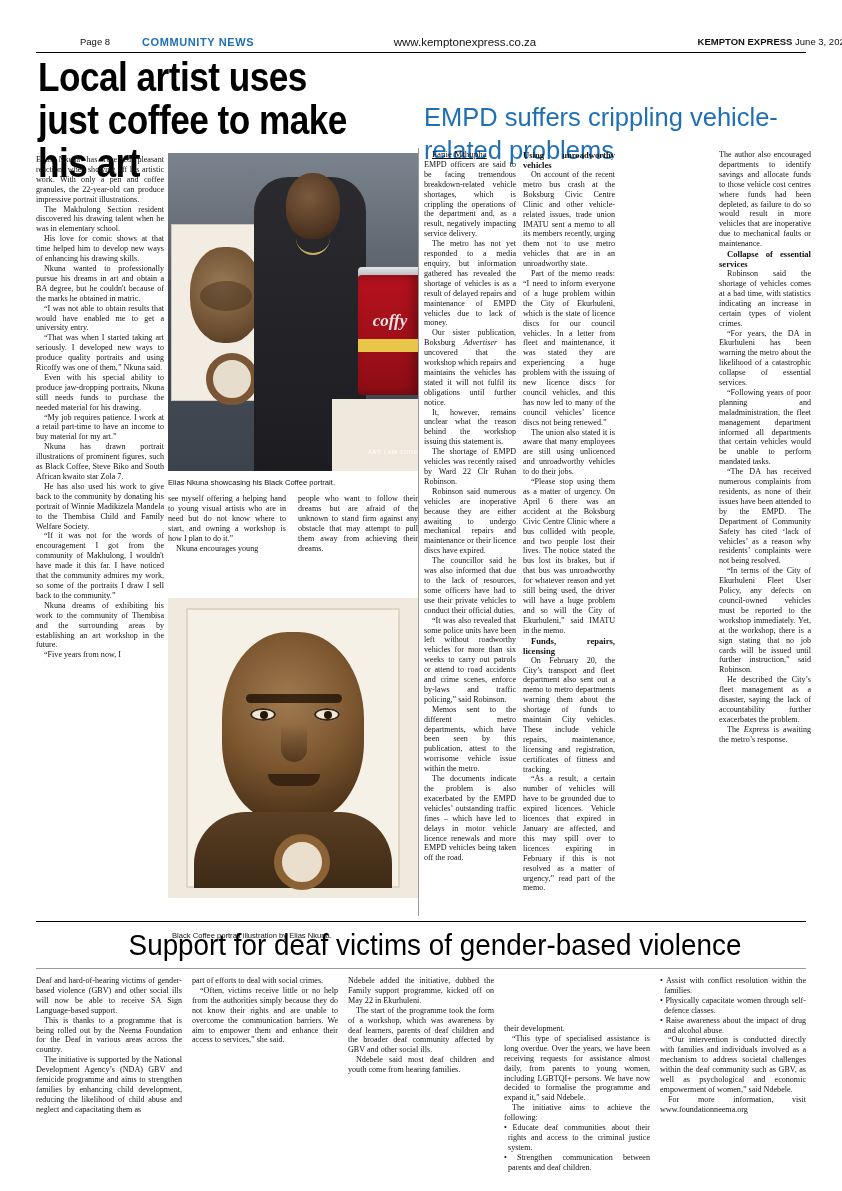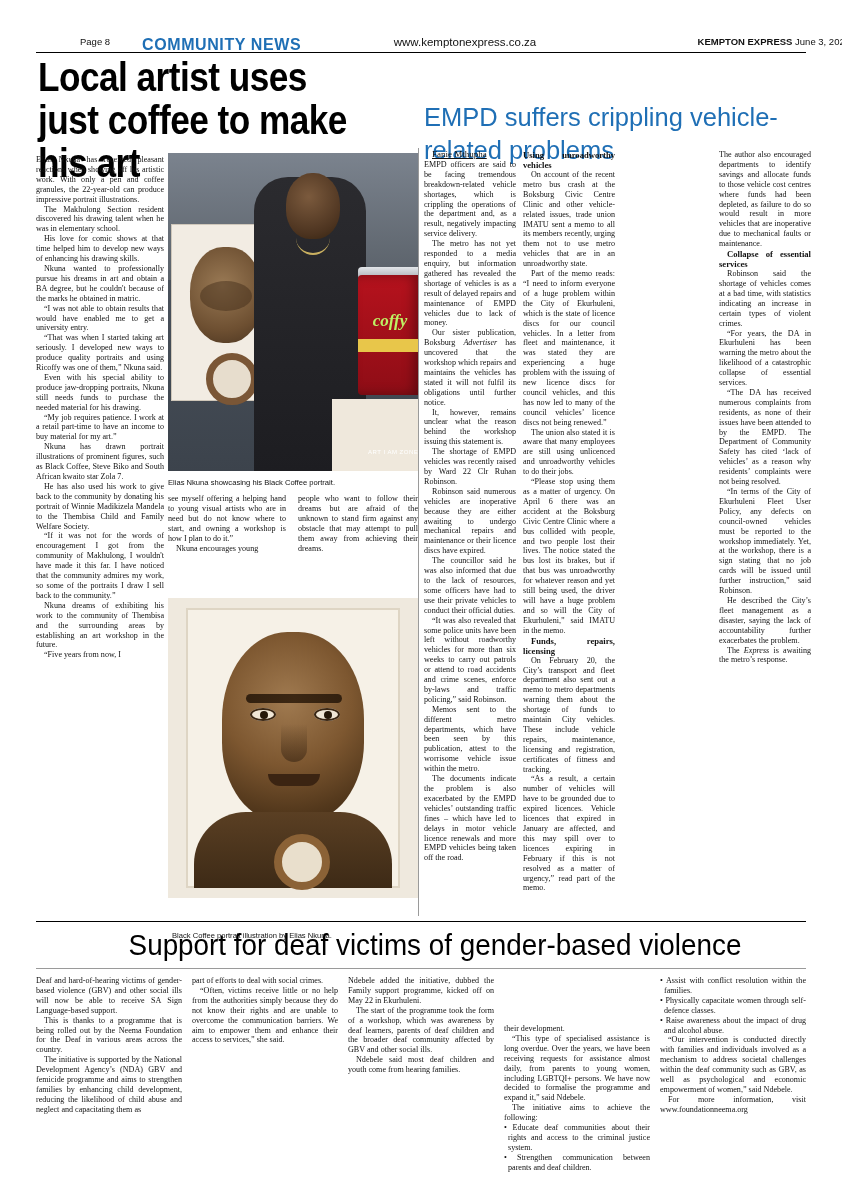--- a/index.html
+++ b/index.html
@@ -7,21 +7,21 @@
   .page{
     width:842px;height:1191px;background:#ffffff;position:relative;
     box-sizing:border-box;overflow:hidden;margin:0 auto;
   }
   
   .masthead{
     position:absolute;left:36px;top:36px;width:770px;height:22px;
     display:flex;align-items:flex-start;margin-left:44px;
   }
   .mh-page{font-family:"Liberation Sans",sans-serif;font-size:9.5px;color:#111;width:62px;}
-  .mh-section{font-family:"Liberation Sans",sans-serif;font-size:16px;font-weight:bold;color:#1f6fb5;letter-spacing:.6px;}
+  .mh-section{font-family:"Liberation Sans",sans-serif;font-size:11px;font-weight:bold;color:#1f6fb5;letter-spacing:.6px;}
   .mh-url{font-family:"Liberation Sans",sans-serif;font-size:11.5px;color:#111;position:absolute;left:50%;transform:translateX(-50%);}
   .mh-right{font-family:"Liberation Sans",sans-serif;font-size:9.5px;color:#111;position:absolute;right:0;white-space:nowrap;}
   .mh-right b{font-weight:bold;}
   .rule-top{position:absolute;left:36px;top:52px;width:770px;height:1.4px;background:#000;}
 
   
   .hl-left{
     position:absolute;left:38px;top:56px;width:372px;
     font-family:"Liberation Sans Narrow","Liberation Sans",sans-serif;
     font-weight:bold;font-size:40px;line-height:43px;color:#000;
@@ -64,21 +64,21 @@
       border:7px solid #7a5636;background:#e7ddcd;}
   .p1 .person{position:absolute;left:86px;top:24px;width:112px;height:294px;
       background:linear-gradient(180deg,#2b2b2f 0%,#1d1d21 100%);border-radius:34px 34px 0 0;}
   .p1 .head{position:absolute;left:118px;top:20px;width:54px;height:66px;border-radius:48% 48% 44% 44%;
       background:radial-gradient(circle at 42% 36%,#7b5a3d,#4d3420 70%,#33220f 100%);}
   .p1 .chain{position:absolute;left:128px;top:84px;width:34px;height:16px;border-bottom:2px solid #c9b060;border-radius:0 0 18px 18px;}
   .p1 .tin{position:absolute;left:190px;top:122px;width:64px;height:120px;border-radius:4px;
       background:linear-gradient(180deg,#b6121d 0%,#8e0d16 100%);box-shadow:inset -8px 0 12px rgba(0,0,0,.35);}
   .p1 .tinlid{position:absolute;left:190px;top:114px;width:64px;height:12px;border-radius:4px;
       background:linear-gradient(180deg,#e3e6e9,#a8adb3);}
-  .p1 .tintxt{position:absolute;left:190px;top:158px;width:64px;text-align:center;color:#bef264;
+  .p1 .tintxt{position:absolute;left:190px;top:158px;width:64px;text-align:center;color:#e5e5e5;
       font-family:"Liberation Serif",serif;font-style:italic;font-weight:bold;font-size:17px;}
   .p1 .tinband{position:absolute;left:190px;top:186px;width:64px;height:13px;background:#e8c64a;}
   .p1 .canvB{position:absolute;left:164px;top:246px;width:86px;height:72px;background:#efe8dc;}
   .p1 .signtxt{position:absolute;left:200px;top:296px;width:52px;color:#fff;font-size:6px;
       font-family:"Liberation Sans",sans-serif;letter-spacing:.5px;}
 
   
   .p2{left:168px;top:598px;width:250px;height:300px;}
   .p2 .mat{position:absolute;inset:0;background:#efe9de;}
   .p2 .frame{position:absolute;left:18px;top:10px;right:18px;bottom:10px;background:#f6f1e7;
@@ -217,20 +217,21 @@
       <p class="subhead">Funds, repairs, licensing</p>
       <p>On February 20, the City’s transport and fleet department also sent out a memo to metro departments warning them about the shortage of funds to maintain City vehicles. These include vehicle repairs, maintenance, licensing and registration, certificates of fitness and tracking.</p>
       <p>“As a result, a certain number of vehicles will have to be grounded due to expired licences. Vehicle licences that expired in January are affected, and this may spill over to licences expiring in February if this is not resolved as a matter of urgency,” read part of the memo.</p>
     </div>
   <div class="col" id="empd-c3" style="left:621px;top:150px;width:92px;"></div>
   <div class="col" id="empd-c4" style="left:719px;top:150px;width:92px;">
       <p class="first">The author also encouraged departments to identify savings and allocate funds to those vehicle cost centres where funds had been depleted, as failure to do so would result in more vehicles that are inoperative due to mechanical faults or maintenance.</p>
       <p class="subhead">Collapse of essential services</p>
       <p>Robinson said the shortage of vehicles comes at a bad time, with statistics indicating an increase in certain types of violent crimes.</p>
       <p>“For years, the DA in Ekurhuleni has been warning the metro about the likelihood of a catastrophic collapse of essential services.</p>
+      <p>“Following years of poor planning and maladministration, the fleet management department informed all departments that certain vehicles would be unable to perform mandated tasks.</p>
       <p>“The DA has received numerous complaints from residents, as none of their issues have been attended to by the EMPD. The Department of Community Safety has cited ‘lack of vehicles’ as a reason why residents’ complaints were not being resolved.</p>
       <p>“In terms of the City of Ekurhuleni Fleet User Policy, any defects on council-owned vehicles must be reported to the workshop immediately. Yet, at the workshop, there is a sign stating that no job cards will be issued until further instruction,” said Robinson.</p>
       <p>He described the City’s fleet management as a disaster, saying the lack of accountability further exacerbates the problem.</p>
       <p>The <em>Express</em> is awaiting the metro’s response.</p>
     </div>
 
   <div class="hrule" style="left:36px;top:921px;width:770px;"></div>
   <div class="hl-bottom">Support for deaf victims of gender-based violence</div>
   <div class="hrule" style="left:36px;top:968px;width:770px;height:.8px;background:#9a9a9a;"></div>
 

